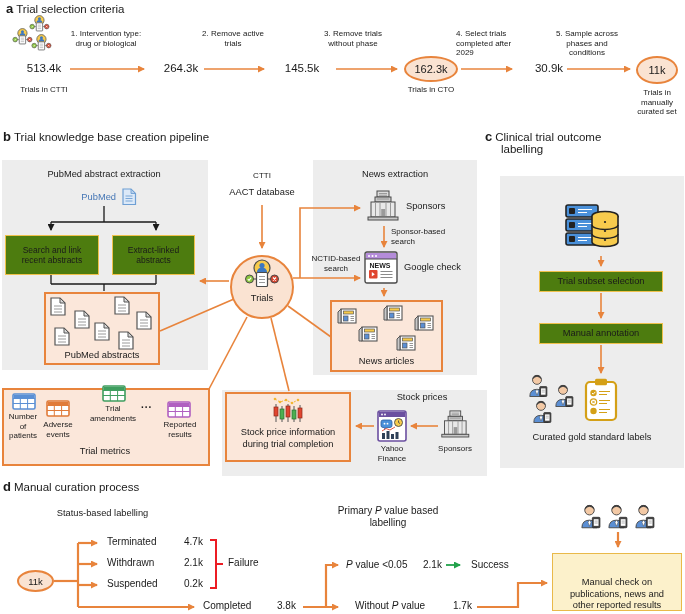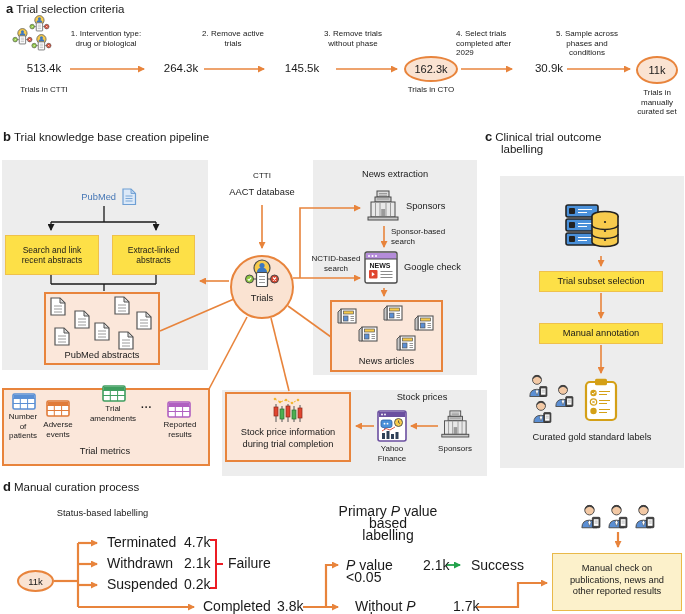--- a/index.html
+++ b/index.html
@@ -4,26 +4,26 @@
 <style>
   html,body{margin:0;padding:0;background:#fff}
   .canvas{position:relative;width:685px;height:614px;background:#ffffff;
           font-family:"Liberation Sans",sans-serif;color:#1a1a1a;overflow:hidden}
   .abs{position:absolute}
   .ctr{text-align:center}
   .rt{text-align:right}
   .t8{font-size:8px;line-height:9.5px}
   .t85{font-size:8.5px;line-height:10px}
   .t9{font-size:9.3px;line-height:11.5px}
-  .t10{font-size:14px;line-height:12px}
+  .t10{font-size:10px;line-height:12px}
   .num{font-size:11.5px;line-height:13px}
   .panel-label{font-size:11.5px;line-height:13px}
   .panel-label b{font-size:13px;font-weight:700;margin-right:3px}
   .gray{background:#EDEDED}
-  .ybox{background:#fde047;border:1.5px solid #EFC14B;box-sizing:border-box}
+  .ybox{background:#4d7c0f;border:1.5px solid #EFC14B;box-sizing:border-box}
   .obox{background:#FBE7DA;border:2px solid #E8843C;box-sizing:border-box}
   .ellipse{background:#FAE3D2;border:2px solid #E8843C;border-radius:50%;box-sizing:border-box;font-size:11px}
   .trials-circle{background:#FAE3D2;border:2px solid #E8843C;border-radius:50%;box-sizing:border-box}
   .blue{color:#4576B5}
   svg{display:block}
 </style>
 </head>
 <body>
 
 <div class="canvas">
@@ -270,20 +270,21 @@
   <div class="abs t8 ctr" style="left:627px;top:88px;width:60px">
     <div>Trials in</div>
     <div>manually</div>
     <div>curated set</div>
   </div>
 
   <div class="abs panel-label" style="left:3px;top:130px">
     <b>b</b><span>Trial knowledge base creation pipeline</span>
   </div>
 
+  <div class="abs t9 ctr" style="left:14px;top:169px;width:180px">PubMed abstract extraction</div>
   <div class="abs t9 rt blue" style="left:58px;top:192px;width:58px">PubMed</div>
   <svg class="abs" style="left:122px;top:188px" width="15" height="18">
       <use href="#pmdoc-icon"></use>
     </svg>
 
   <div class="abs ybox" style="left:5px;top:235px;width:94px;height:40px">
     <div class="t85 ctr" style="padding-top:9px">
       <div>Search and link</div>
         <div>recent abstracts</div>
     </div>
@@ -461,20 +462,20 @@
   <div class="abs t10" style="left:471px;top:559px;width:50px">Success</div>
   <div class="abs t10" style="left:355px;top:600px;width:92px"><span>Without </span><i>P</i><span> value</span></div>
   <div class="abs t10" style="left:453px;top:600px;width:28px">1.7k</div>
 
   <svg class="abs" style="left:580px;top:503px" width="78" height="28">
     <use href="#person-icon" transform="translate(0,1) scale(0.95)"></use>
     <use href="#person-icon" transform="translate(27,1) scale(0.95)"></use>
     <use href="#person-icon" transform="translate(54,1) scale(0.95)"></use>
   </svg>
   <div class="abs" style="left:552px;top:553px;width:130px;height:58px;background:#FCF1CB;border:1.5px solid #E9B949;box-sizing:border-box">
-    <div class="t9 ctr" style="padding-top:9px">
+    <div class="t9 ctr" style="padding-top:23px">
       <div>Manual check on</div>
       <div>publications, news and</div>
       <div>other reported results</div>
     </div>
   </div>
 
 </div>
 
 </body></html>

